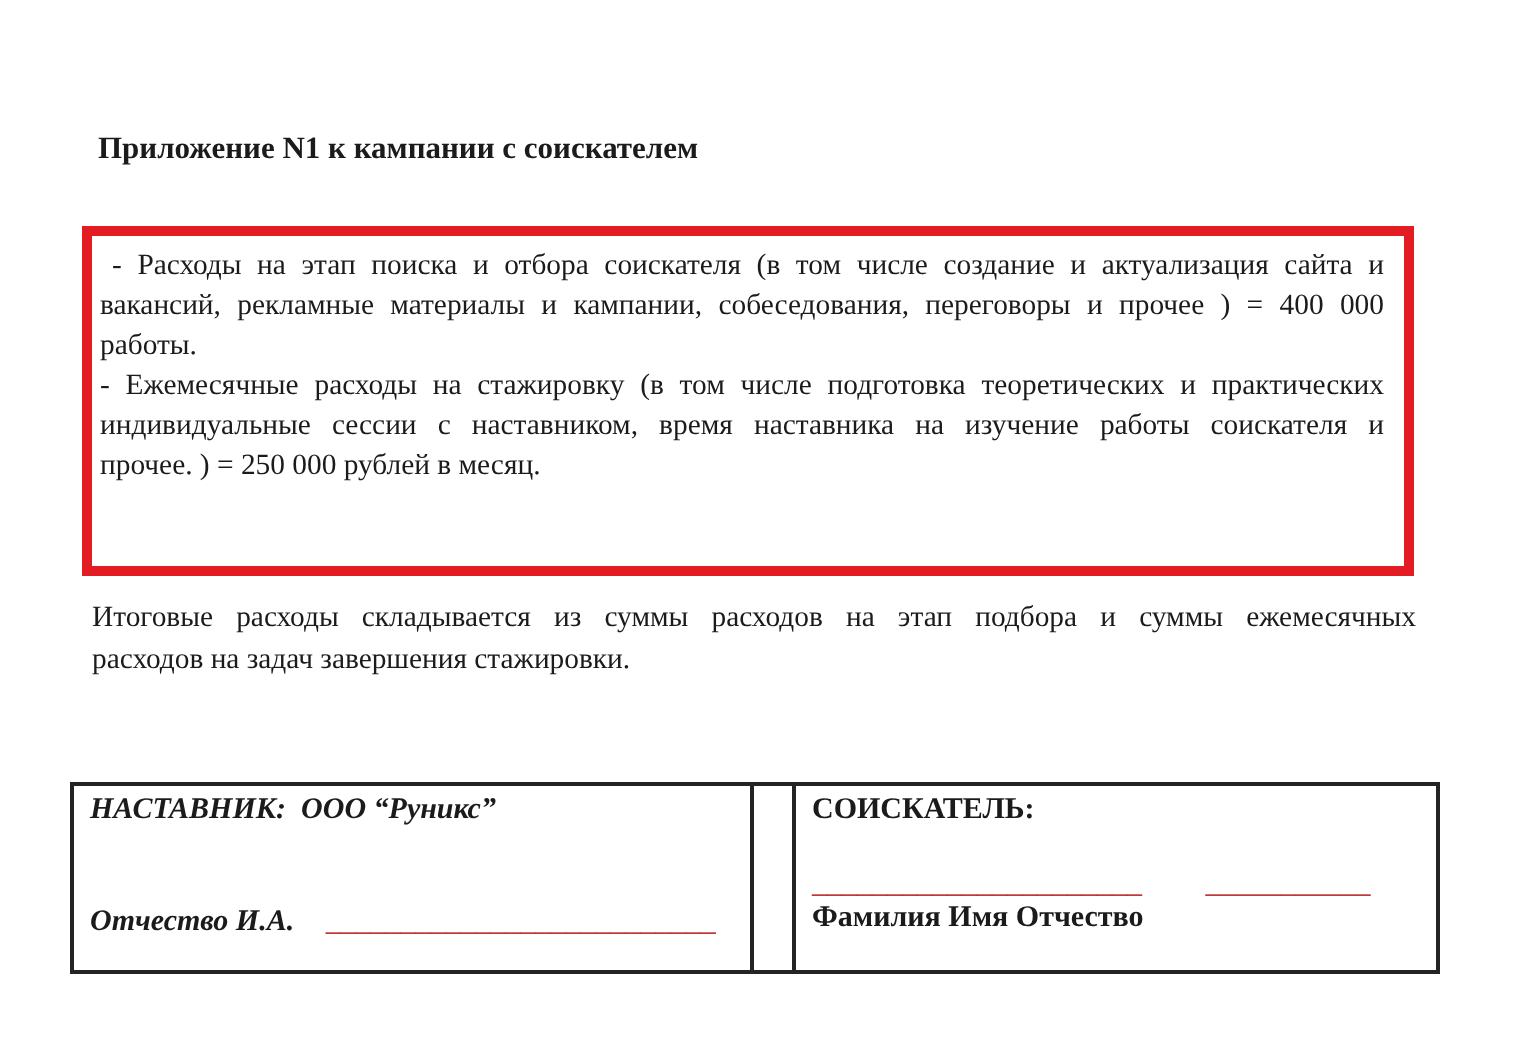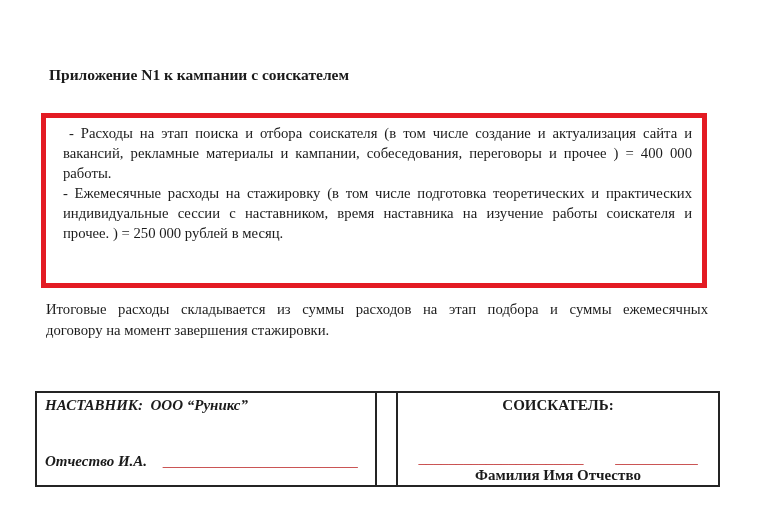--- a/index.html
+++ b/index.html
@@ -21,21 +21,21 @@
     white-space: pre;
   }
   .redbox {
     position: absolute;
     left: 41px;
     top: 113px;
     width: 666px;
     height: 175px;
     box-sizing: border-box;
     border: 5px solid #e31b23;
-    padding: 5px 10px 0 17px;
+    padding: 5px 10px 0 4px;
     background: #ffffff;
   }
   .line {
     font-size: 14.7px;
     line-height: 20px;
     white-space: normal;
   }
   .stretch { text-align: justify; text-align-last: justify; }
   .indent { padding-left: 6px; box-sizing: border-box; }
   .para2 { }
@@ -61,21 +61,21 @@
   td.mentor-cell  { width: 338px; height: 92px; font-style: italic; }
   td.spacer-cell  { width: 19px; }
   td.candidate-cell { width: 320px; }
   .cellwrap {
     display: flex;
     flex-direction: column;
     height: 92px;
     box-sizing: border-box;
   }
   .mentor-wrap { padding: 4px 8px 15px 8px; justify-content: space-between; }
-  .candidate-wrap { padding: 4px 8px 1px 8px; align-items: center; }
+  .candidate-wrap { padding: 4px 8px 17px 8px; }
   .cell-label {
     font-size: 15px;
     font-weight: bold;
     white-space: pre;
   }
   .sig-row { font-size: 15px; white-space: nowrap; }
   .mentor-name { font-weight: bold; }
   .sig-line {
     color: #b91c1c;
     font-weight: normal;
@@ -106,21 +106,21 @@
     </div>
     <div class="para2">
       <div class="line stretch">- Ежемесячные расходы на стажировку (в том числе подготовка теоретических и практических</div>
       <div class="line stretch">индивидуальные сессии с наставником, время наставника на изучение работы соискателя и</div>
       <div class="line">прочее. ) = 250 000 рублей в  месяц.</div>
     </div>
   </div>
 
   <div class="summary">
     <div class="line stretch">Итоговые расходы складывается из суммы расходов на этап подбора и суммы ежемесячных</div>
-    <div class="line">договору на момент завершения стажировки.</div>
+    <div class="line">расходов на задач завершения стажировки.</div>
   </div>
 
   <table class="sig">
     <tbody>
         <tr>
       <td class="mentor-cell">
         <div class="cellwrap mentor-wrap">
           <div class="cell-label">НАСТАВНИК:  ООО “Руникс”</div>
           <div class="sig-row">
             <span class="mentor-name">Отчество И.А.</span>

